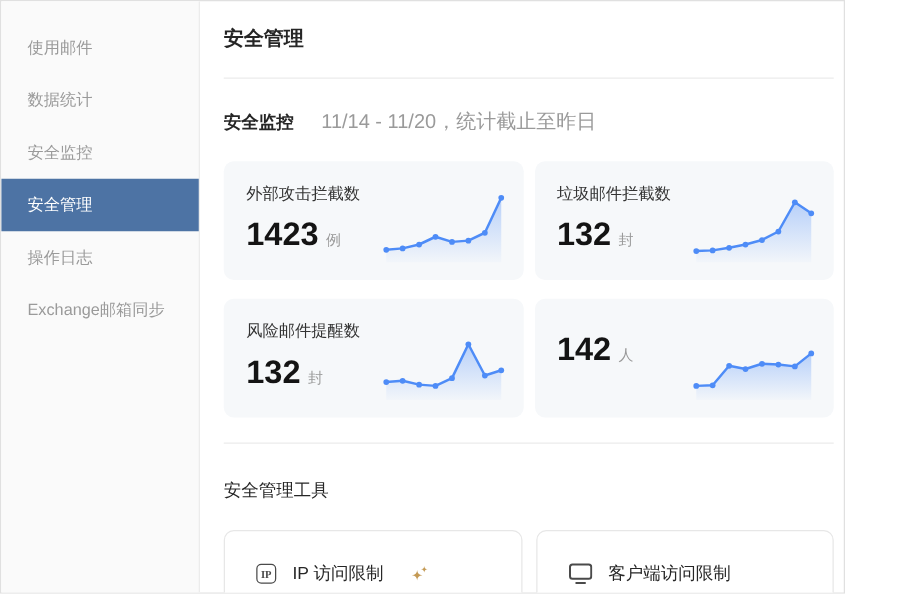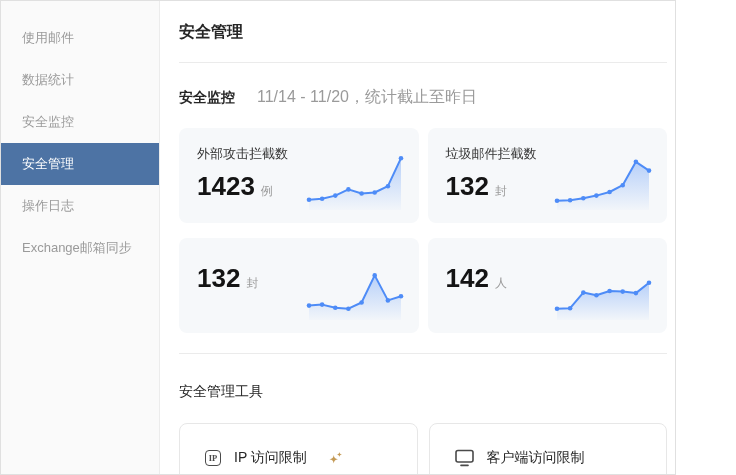--- a/index.html
+++ b/index.html
@@ -104,20 +104,21 @@
               <circle cx="17.1" cy="52.3" r="2.3" fill="#4e8cf7"></circle>
               <circle cx="30.3" cy="50.2" r="2.3" fill="#4e8cf7"></circle>
               <circle cx="43.4" cy="47.6" r="2.3" fill="#4e8cf7"></circle>
               <circle cx="56.6" cy="44.0" r="2.3" fill="#4e8cf7"></circle>
               <circle cx="69.7" cy="37.2" r="2.3" fill="#4e8cf7"></circle>
               <circle cx="82.9" cy="13.8" r="2.3" fill="#4e8cf7"></circle>
               <circle cx="96.0" cy="22.6" r="2.3" fill="#4e8cf7"></circle>
             </svg></div>
         </div>
         <div class="card">
+          <div class="card-label">风险邮件提醒数</div>
           <div class="num-row">
             <span class="card-num">132</span>
             <span class="card-unit">封</span>
           </div>
           <div class="card-spark"><svg width="100" height="62">
               <defs>
                 <linearGradient id="sg2" x1="0" y1="0" x2="0" y2="1">
                   <stop offset="0%" stop-color="#78a8f8" stop-opacity="0.5"></stop>
                   <stop offset="100%" stop-color="#78a8f8" stop-opacity="0.03"></stop>
                 </linearGradient>

